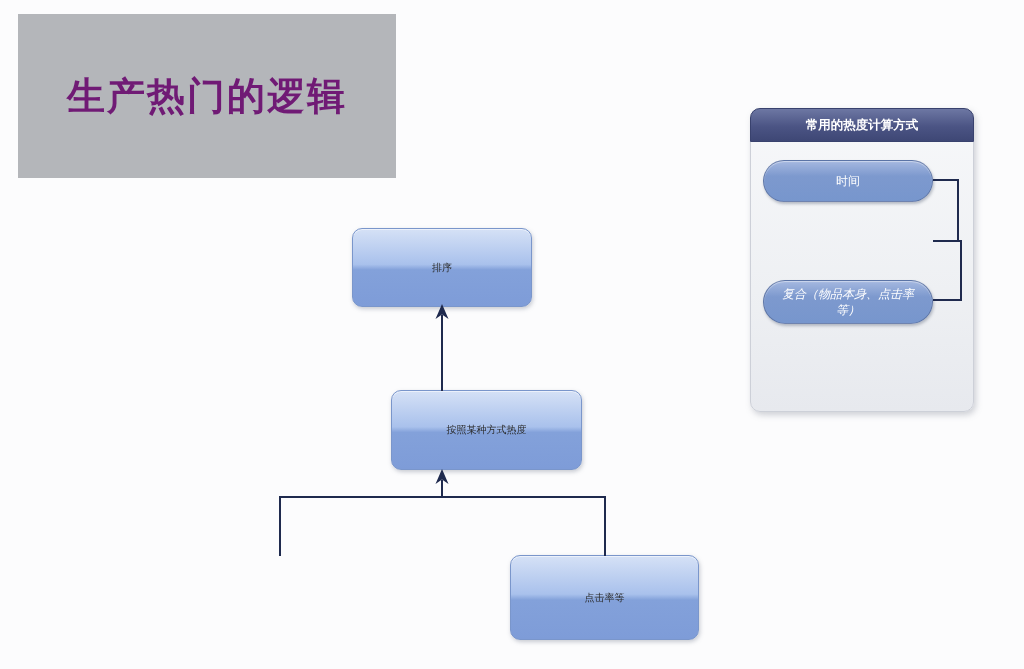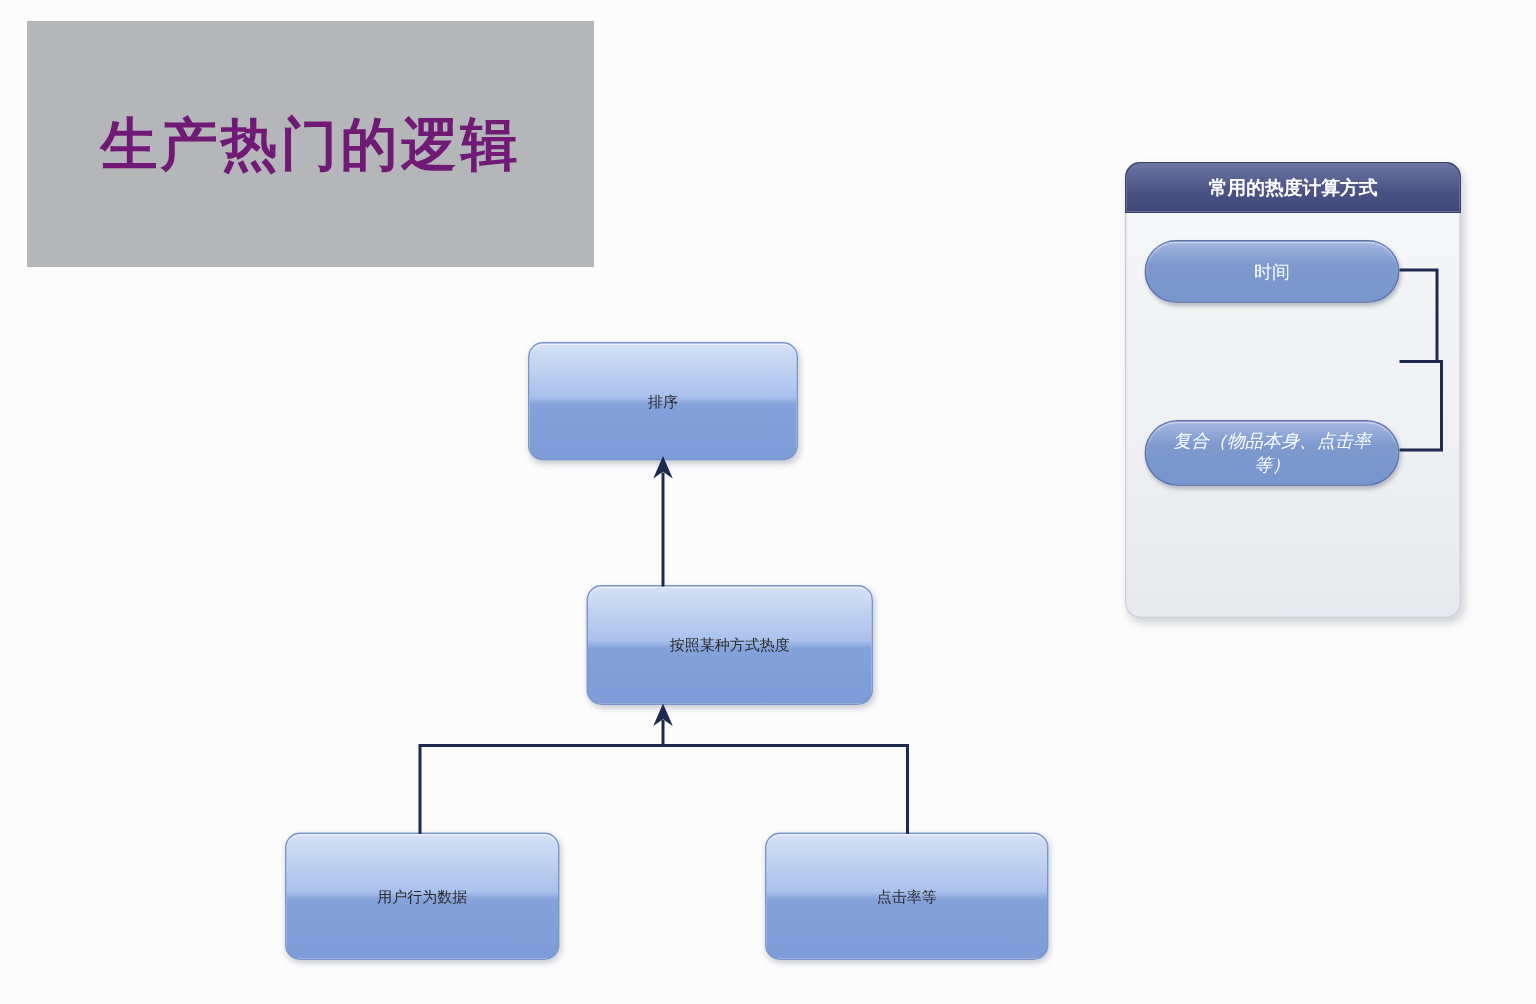--- a/index.html
+++ b/index.html
@@ -72,23 +72,20 @@
   <div class="title-card">
     <span>生产热门的逻辑</span>
   </div>
 
   <div class="flow-box fb-sort">
     <span>排序</span>
   </div>
   <div class="flow-box fb-heat">
     <span>按照某种方式热度</span>
   </div>
-  <div class="flow-box fb-user">
-    <span>用户行为数据</span>
-  </div>
   <div class="flow-box fb-item">
     <span>点击率等</span>
   </div>
 
   <div class="panel">
     <div class="panel-header">
       <span>常用的热度计算方式</span>
     </div>
     <div class="pill pill-time">
       <span>时间</span>

